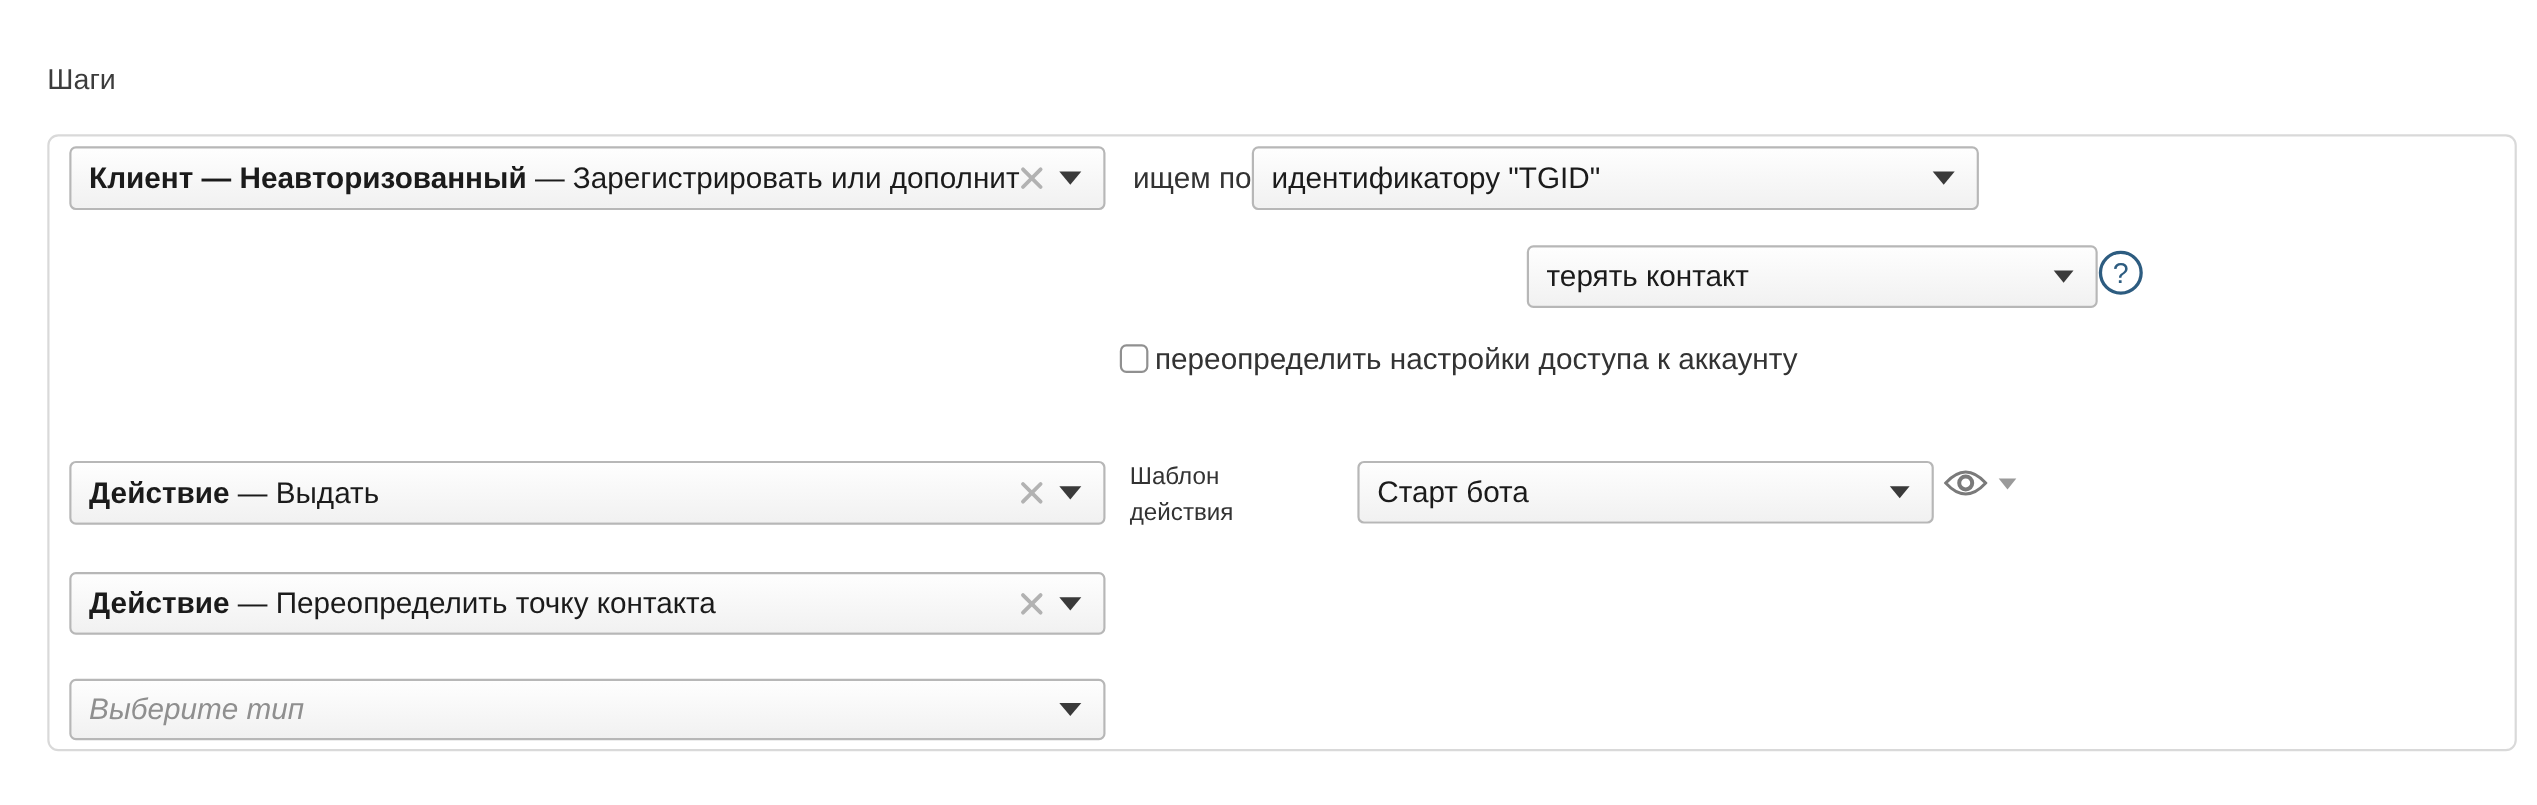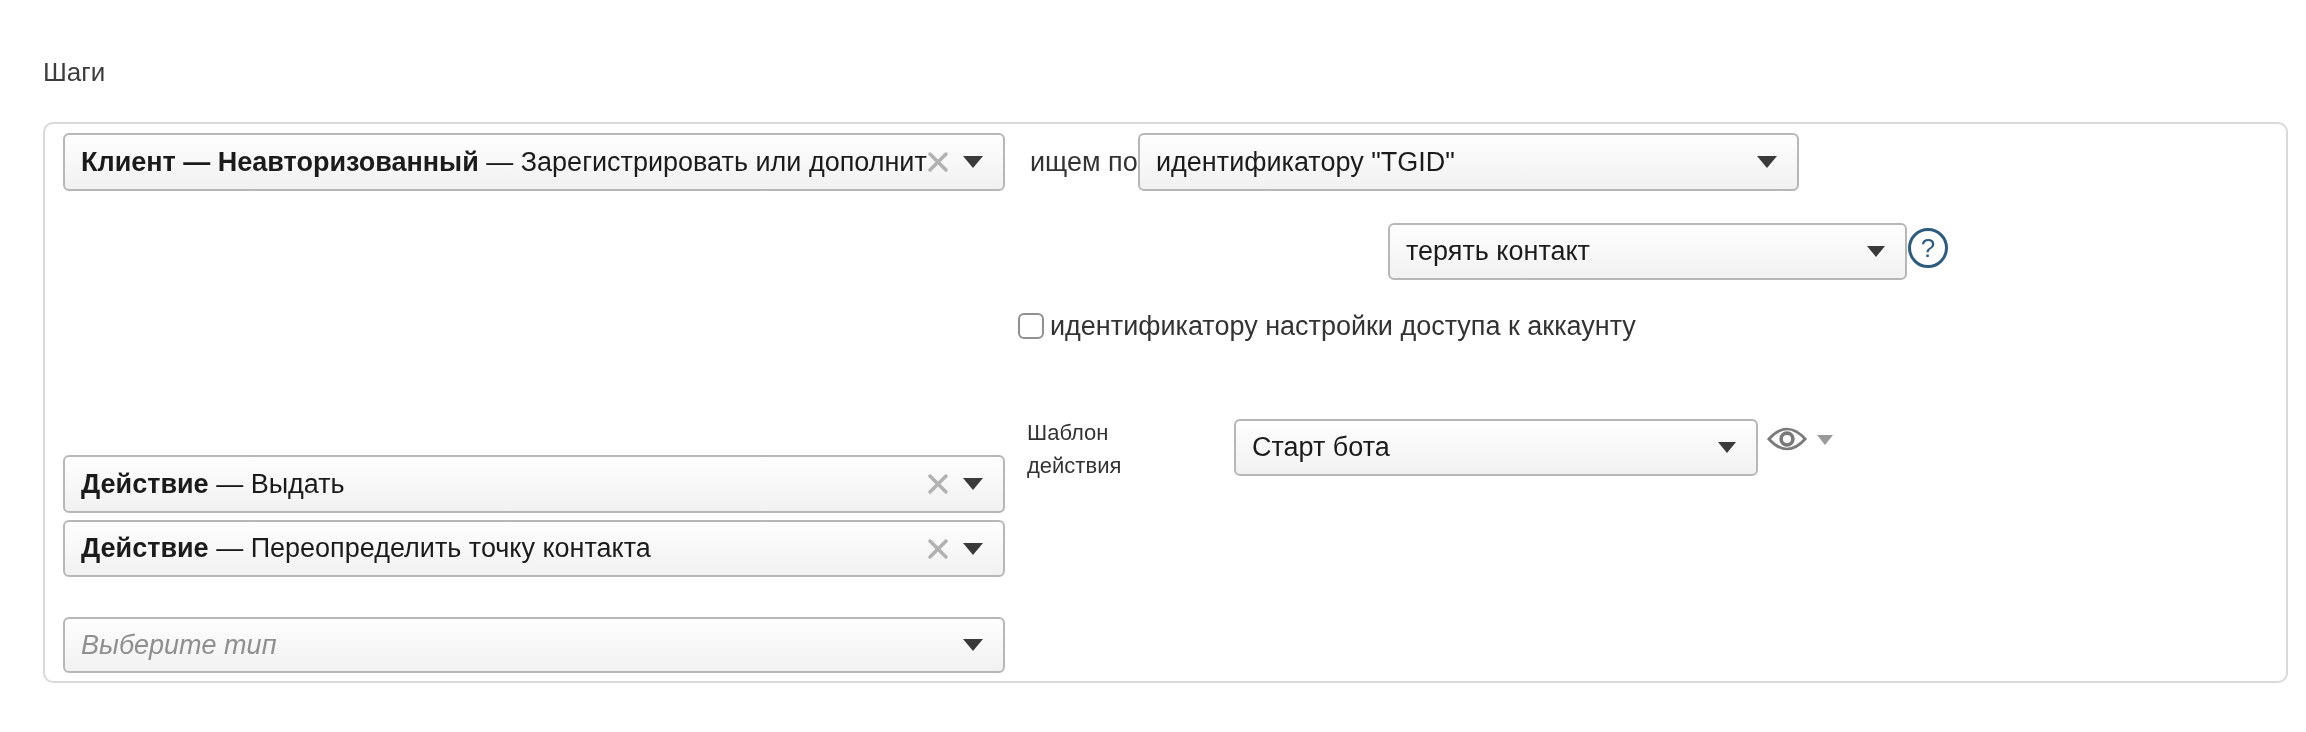--- a/index.html
+++ b/index.html
@@ -123,23 +123,23 @@
   <div class="sel" style="left:1343px; top:99px; width:519px; height:57px;">
     <span class="txt">терять контакт</span>
     <span class="caret" style="border-left-width:9px; border-right-width:9px; border-top-width:11px;"></span>
   </div>
 
   <div class="help" style="left:1863px; top:104px;">
     <span>?</span>
   </div>
 
   <div class="checkbox" style="left:973px; top:189px;"></div>
-  <div class="lbl" style="left:1005px; top:187px; height:30px;">идентификатору настройки доступа к аккаунту</div>
+  <div class="lbl" style="left:1005px; top:187px; height:30px;">переопределить настройки доступа к аккаунту</div>
 
-  <div class="sel" style="left:18px; top:295px; width:942px; height:58px;margin-top:36px;">
+  <div class="sel" style="left:18px; top:295px; width:942px; height:58px;">
     <span class="txt"><span class="bold">Действие</span><span> — Выдать</span></span>
     <span class="clear-x">
       <svg width="22" height="22" viewBox="0 0 22 22">
         <line x1="3" y1="3" x2="19" y2="19" stroke="#b2b2b2" stroke-width="3.5" stroke-linecap="round"></line>
         <line x1="19" y1="3" x2="3" y2="19" stroke="#b2b2b2" stroke-width="3.5" stroke-linecap="round"></line>
       </svg>
     </span>
     <span class="caret"></span>
   </div>
 

